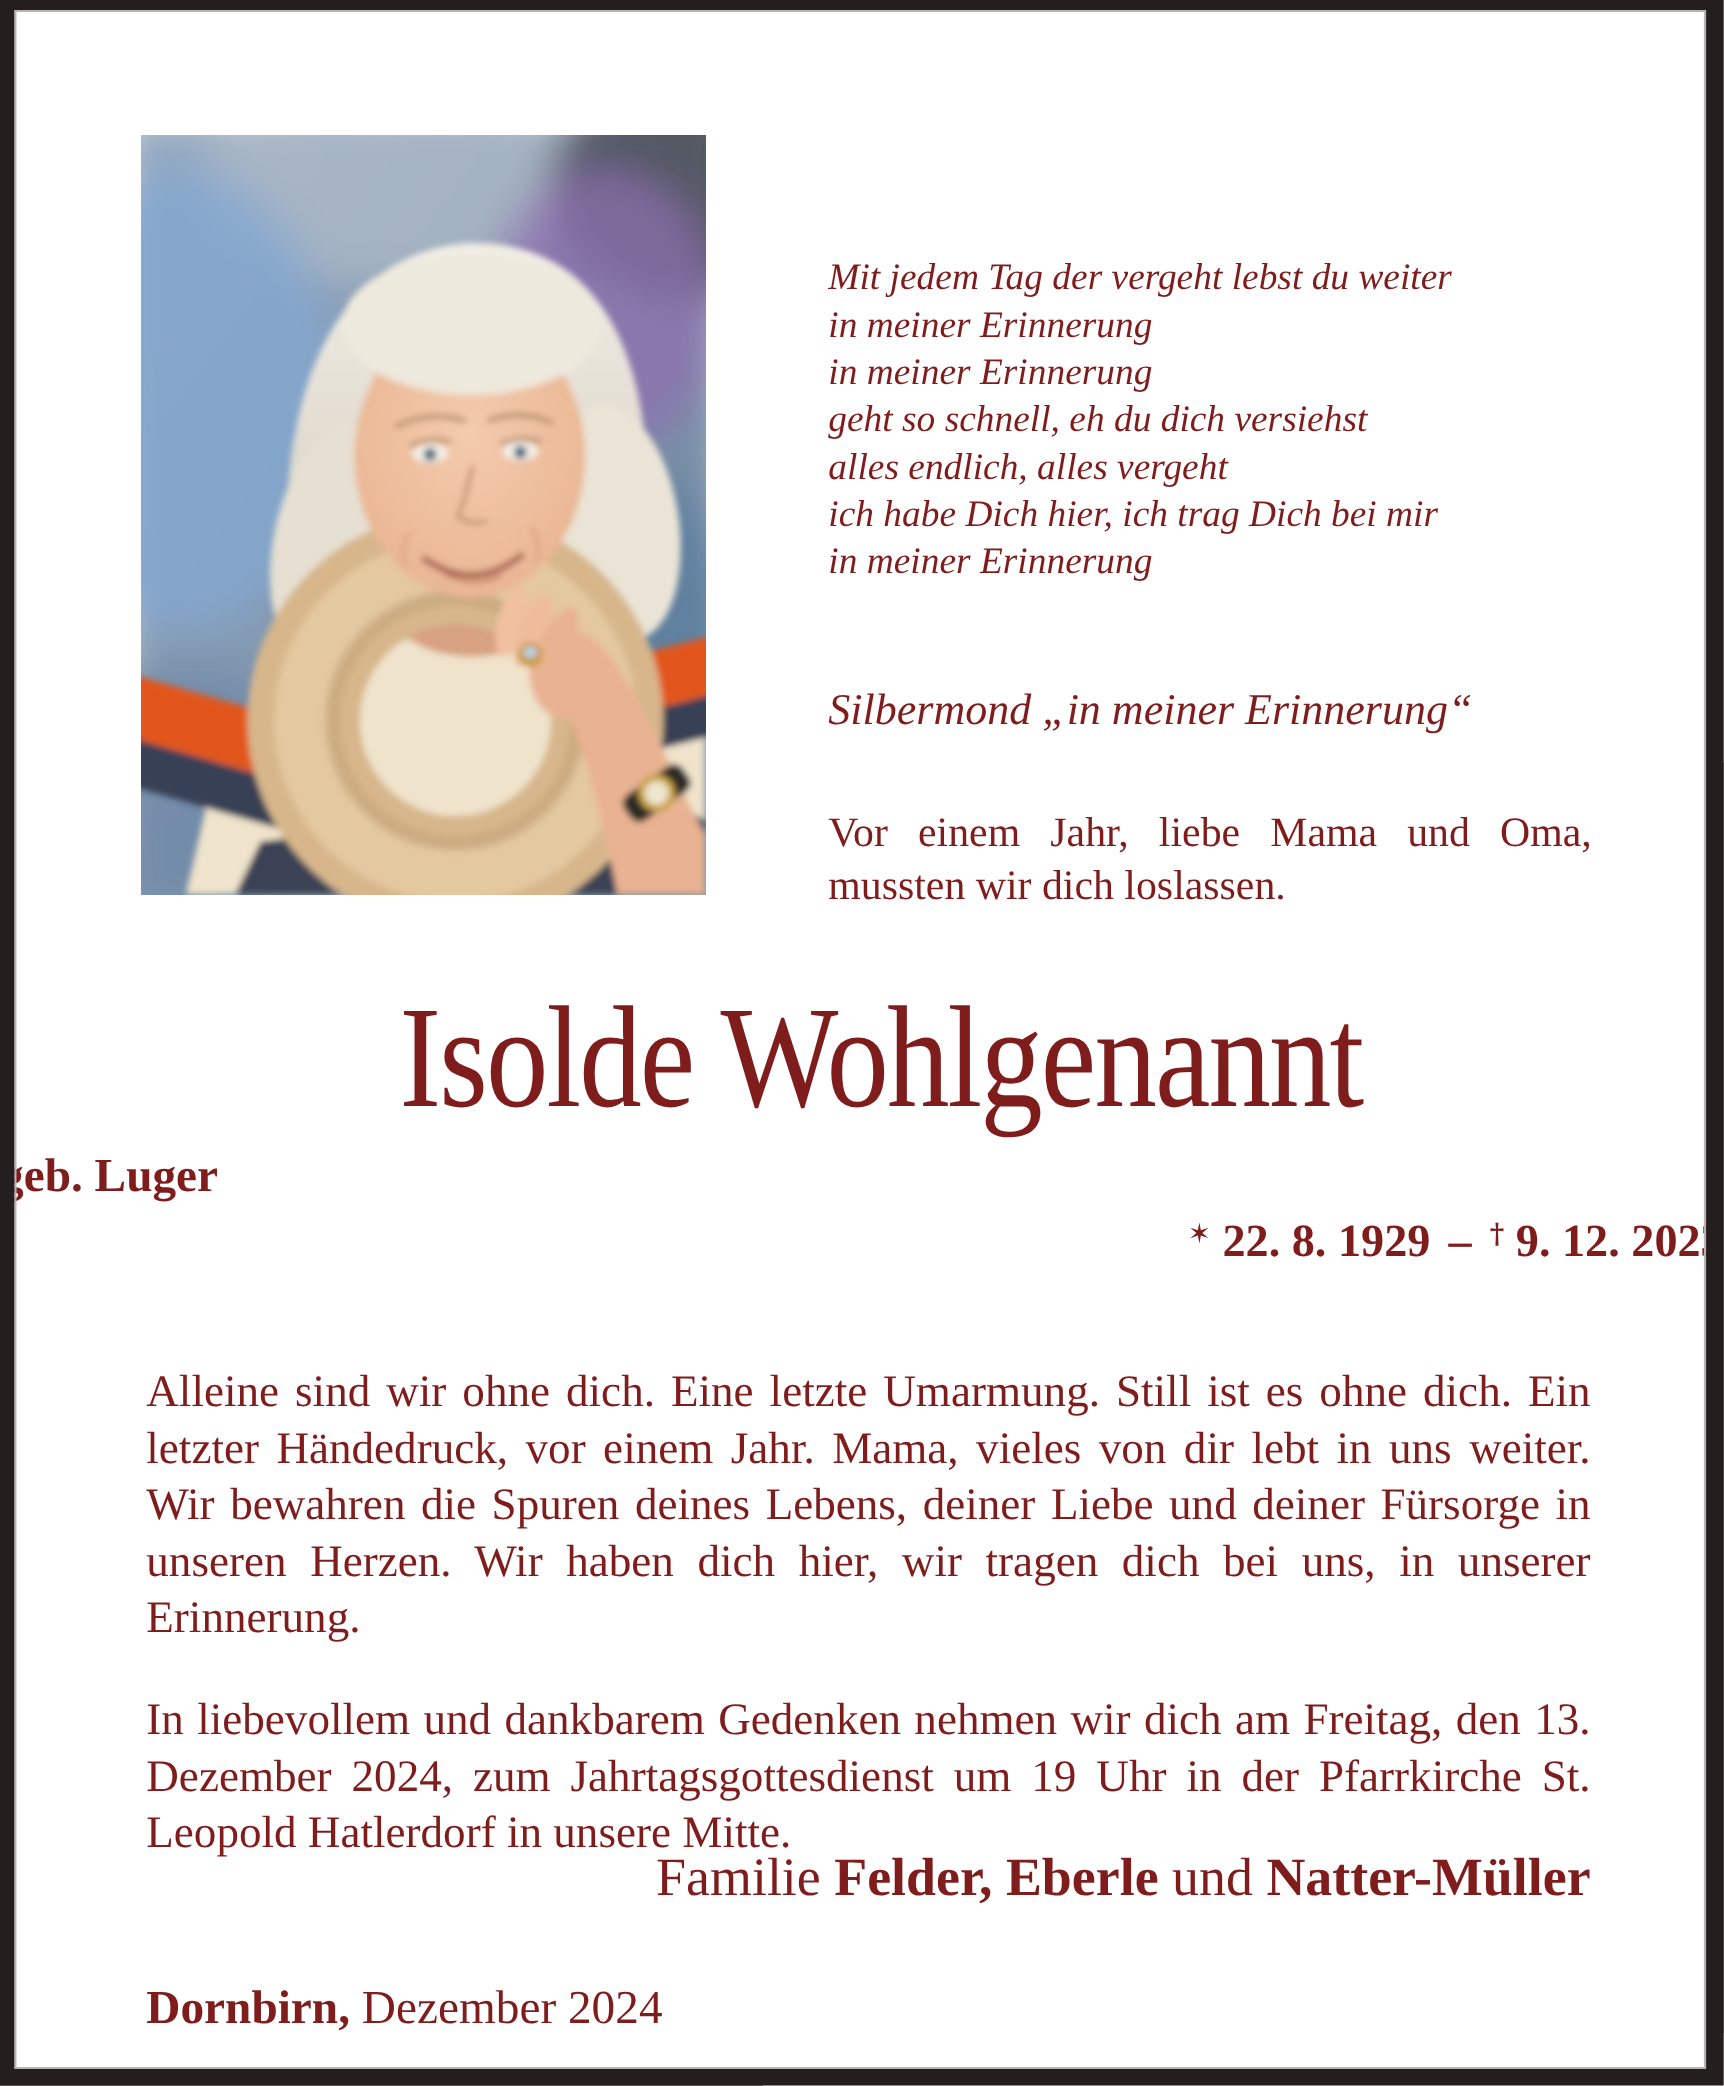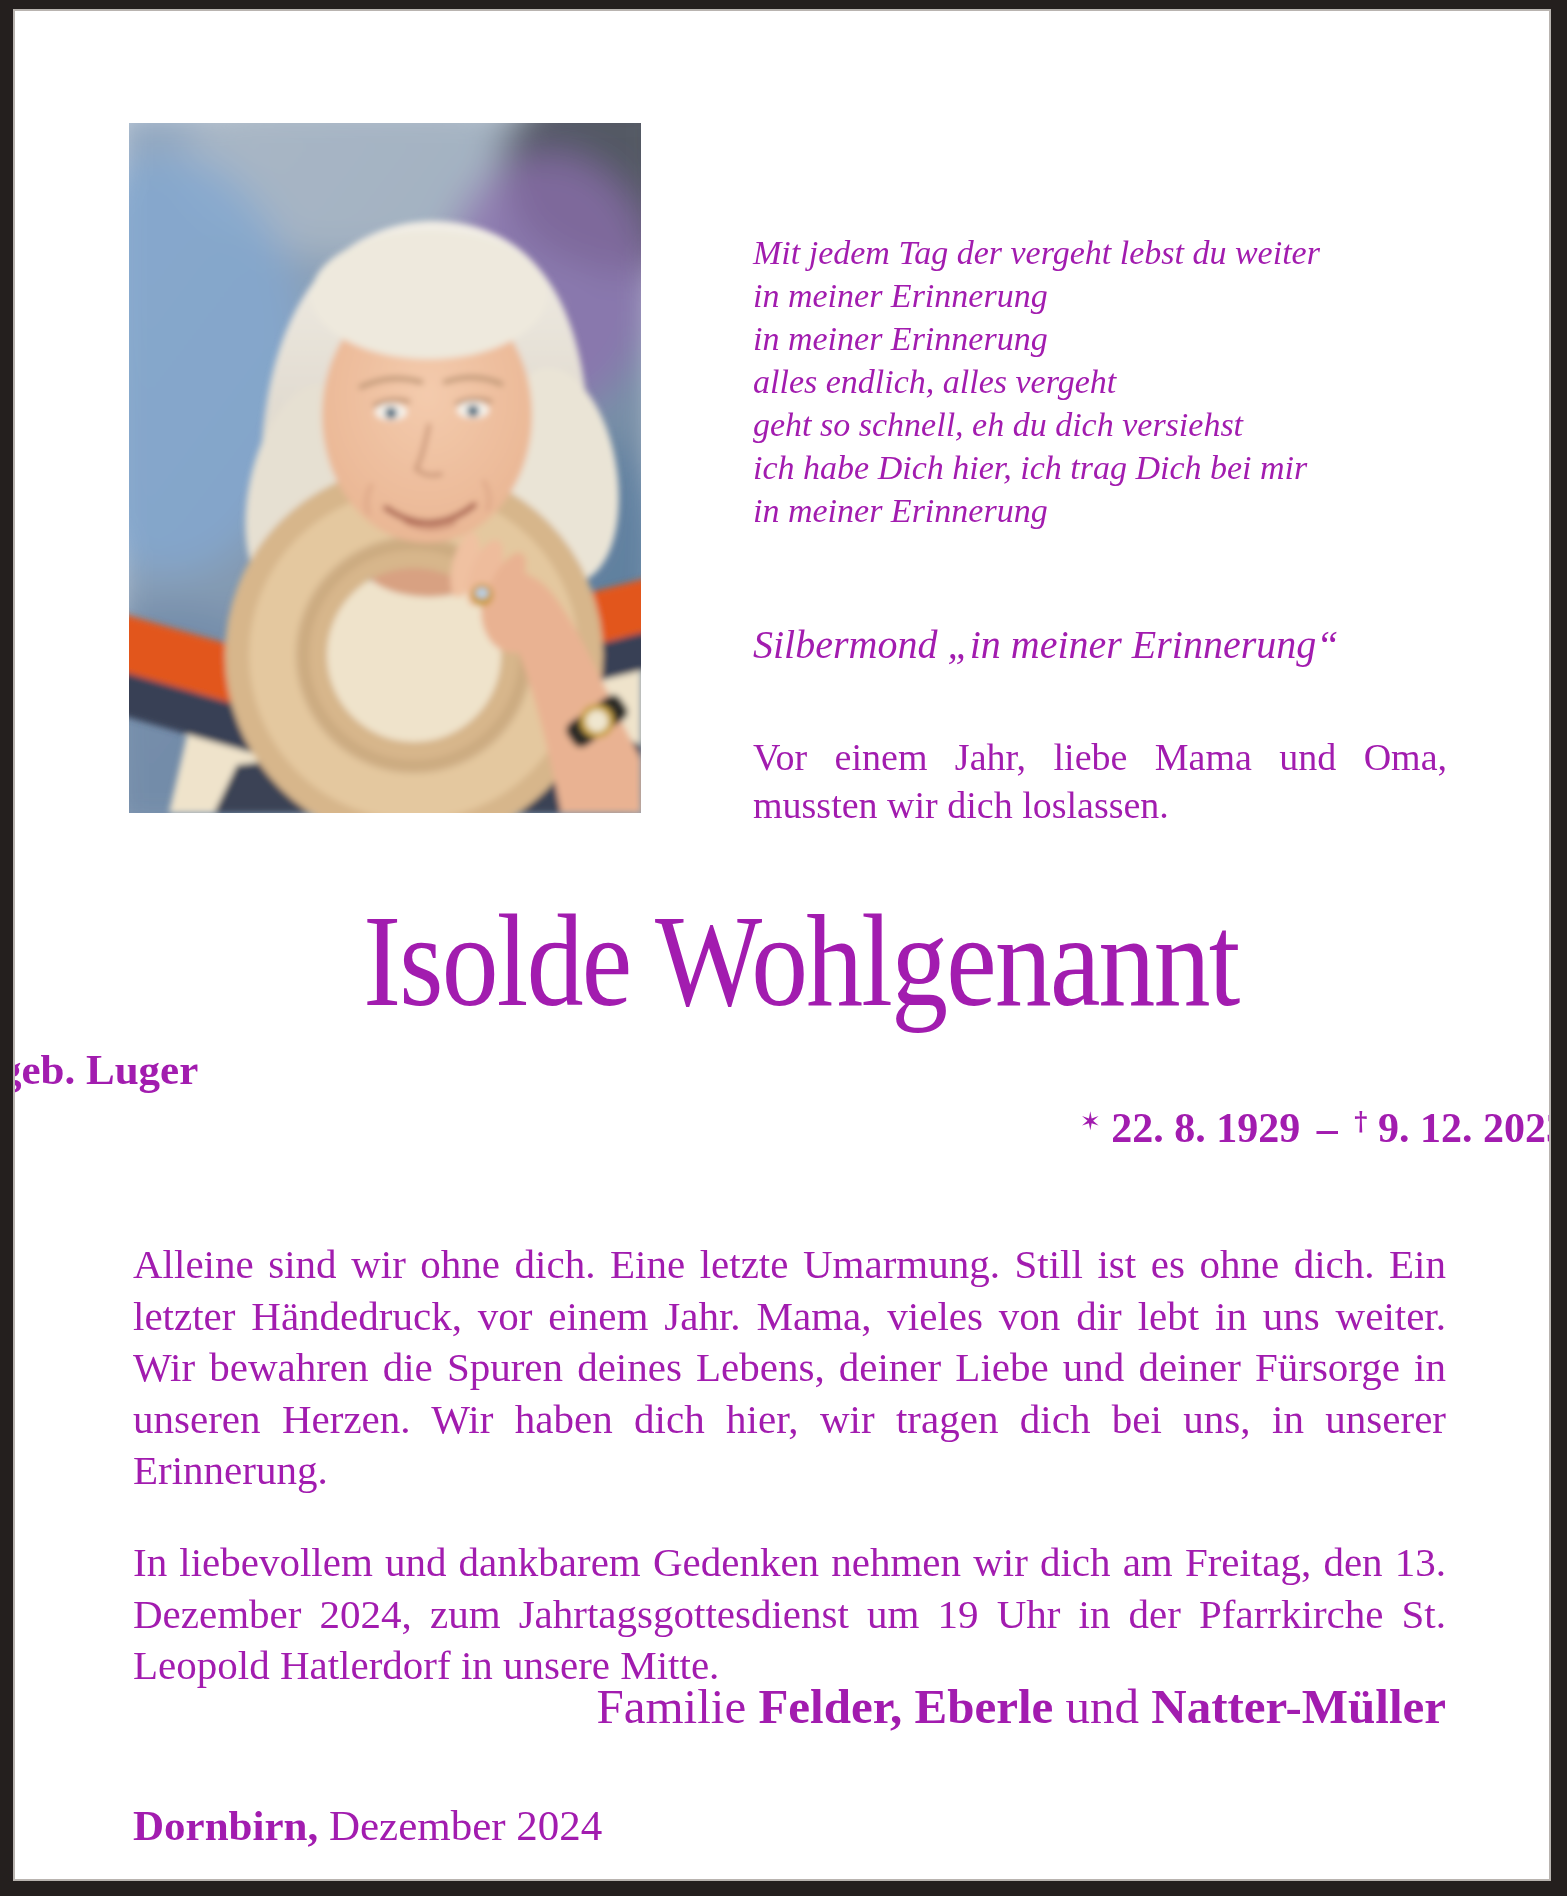--- a/index.html
+++ b/index.html
@@ -2,21 +2,21 @@
 <html lang="de"><head>
 <meta charset="utf-8">
 <style>
   html,body{margin:0;padding:0;background:#3a3a3a;}
   .sheet{
     position:relative;
     width:1567px;height:1896px;
     background:#ffffff;
     overflow:hidden;
     font-family:"Liberation Serif","DejaVu Serif",serif;
-    color:#a21caf;
+    color:#7f1d1d;
   }
   .frame{
     position:absolute;inset:0;
     border-style:solid;
     border-color:#241f1e;
     border-width:9px 16px 15px 13px;
     box-shadow:inset 0 0 0 2px #b9b4b0;
     pointer-events:none;
     z-index:5;
   }
@@ -191,22 +191,22 @@
           </g>
         </g>
       </g>
     </svg>
   </div>
 
   <div class="poem">
     <div>Mit jedem Tag der vergeht lebst du weiter</div>
     <div>in meiner Erinnerung</div>
     <div>in meiner Erinnerung</div>
+    <div>geht so schnell, eh du dich versiehst</div>
     <div>alles endlich, alles vergeht</div>
-    <div>geht so schnell, eh du dich versiehst</div>
     <div>ich habe Dich hier, ich trag Dich bei mir</div>
     <div>in meiner Erinnerung</div>
   </div>
   <div class="poem-attrib">Silbermond „in meiner Erinnerung“</div>
 
   <div class="intro">Vor einem Jahr, liebe Mama und Oma, mussten wir dich loslassen.</div>
 
   <h1 class="name"><span class="squeeze">Isolde Wohlgenannt</span></h1>
   <div class="maiden">geb. Luger</div>
   <div class="dates">

